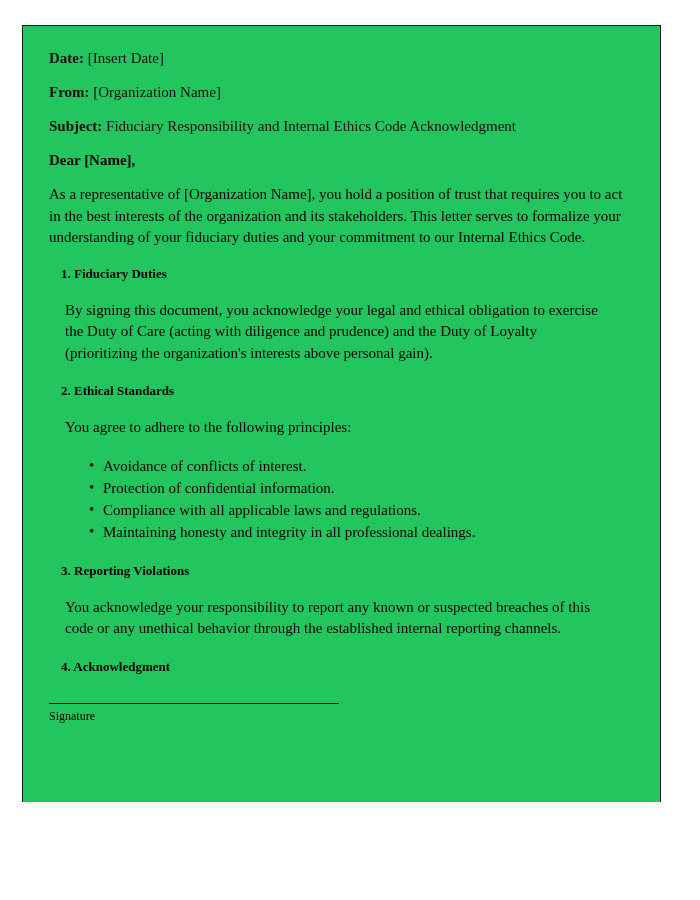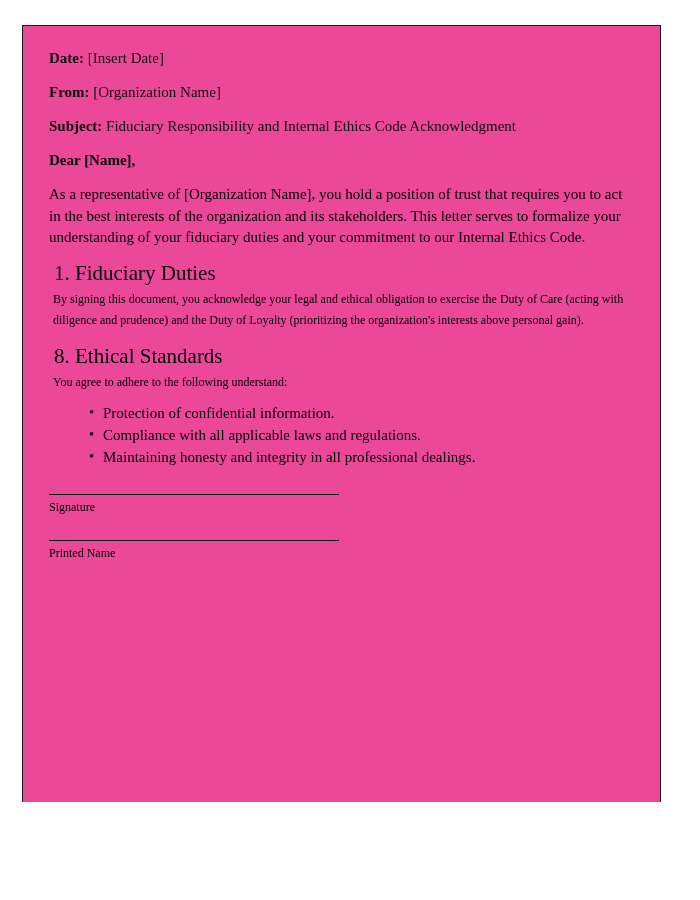--- a/index.html
+++ b/index.html
@@ -19,21 +19,21 @@
     position: absolute;
     left: 22px;
     top: 25px;
     width: 639px;
     height: 777px;
     border-left: 1.5px solid #1a1a1a;
     border-top: 1.5px solid #1a1a1a;
     border-right: 1.5px solid #1a1a1a;
     border-bottom: none;
     box-sizing: border-box;
-    background: #ec4899;
+    background: #22c55e;
   }
 
   #doc {
     position: absolute;
     left: 26px;
     top: 22px;
     width: 580px;
   }
 
   .line {
@@ -57,29 +57,29 @@
     font-size: 15px;
     line-height: 21.5px;
     margin: 0 0 14px 0;
     text-align: left;
   }
 
   .section {
     margin: 0 0 14px 0;
   }
   .section-heading {
-    font-size: 21px;
-    font-weight: normal;
+    font-size: 13px;
+    font-weight: bold;
     line-height: 21px;
-    margin: 5px;
+    margin: 12px;
   }
   .section-body {
-    font-size: 12px;
+    font-size: 15px;
     line-height: 21.5px;
-    margin: 4px;
+    margin: 16px;
     font-family: Liberation Serif, serif;
   }
 
   ul.principles {
     margin: 9px 0 0 0;
     padding: 0 0 0 40px;
     list-style: none;
   }
   ul.principles li {
     font-size: 15px;
@@ -138,38 +138,40 @@
     <p class="salutation">Dear [Name],</p>
 
     <p class="para">As a representative of [Organization Name], you hold a position of trust that requires you to act in the best interests of the organization and its stakeholders. This letter serves to formalize your understanding of your fiduciary duties and your commitment to our Internal Ethics Code.</p>
 
     <div class="section">
       <p class="section-heading">1. Fiduciary Duties</p>
       <p class="section-body">By signing this document, you acknowledge your legal and ethical obligation to exercise the Duty of Care (acting with diligence and prudence) and the Duty of Loyalty (prioritizing the organization's interests above personal gain).</p>
     </div>
 
     <div class="section">
-      <p class="section-heading">8. Ethical Standards</p>
-      <p class="section-body">You agree to adhere to the following understand:</p>
+      <p class="section-heading">2. Ethical Standards</p>
+      <p class="section-body">You agree to adhere to the following principles:</p>
       <ul class="principles">
+        <li>Avoidance of conflicts of interest.</li>
         <li>Protection of confidential information.</li>
         <li>Compliance with all applicable laws and regulations.</li>
         <li>Maintaining honesty and integrity in all professional dealings.</li>
       </ul>
     </div>
 
+    <div class="section" style="margin-top:17px;">
+      <p class="section-heading">3. Reporting Violations</p>
+      <p class="section-body">You acknowledge your responsibility to report any known or suspected breaches of this code or any unethical behavior through the established internal reporting channels.</p>
+    </div>
 
     <div class="section">
+      <p class="section-heading">4. Acknowledgment</p>
     </div>
 
     <div class="sig-block">
       <div class="sig-group">
         <div class="sig-rule"></div>
         <p class="sig-label">Signature</p>
       </div>
-      <div class="sig-group">
-        <div class="sig-rule"></div>
-        <p class="sig-label">Printed Name</p>
-      </div>
     </div>
 
   </div>
 </div>
 
 </body></html>

